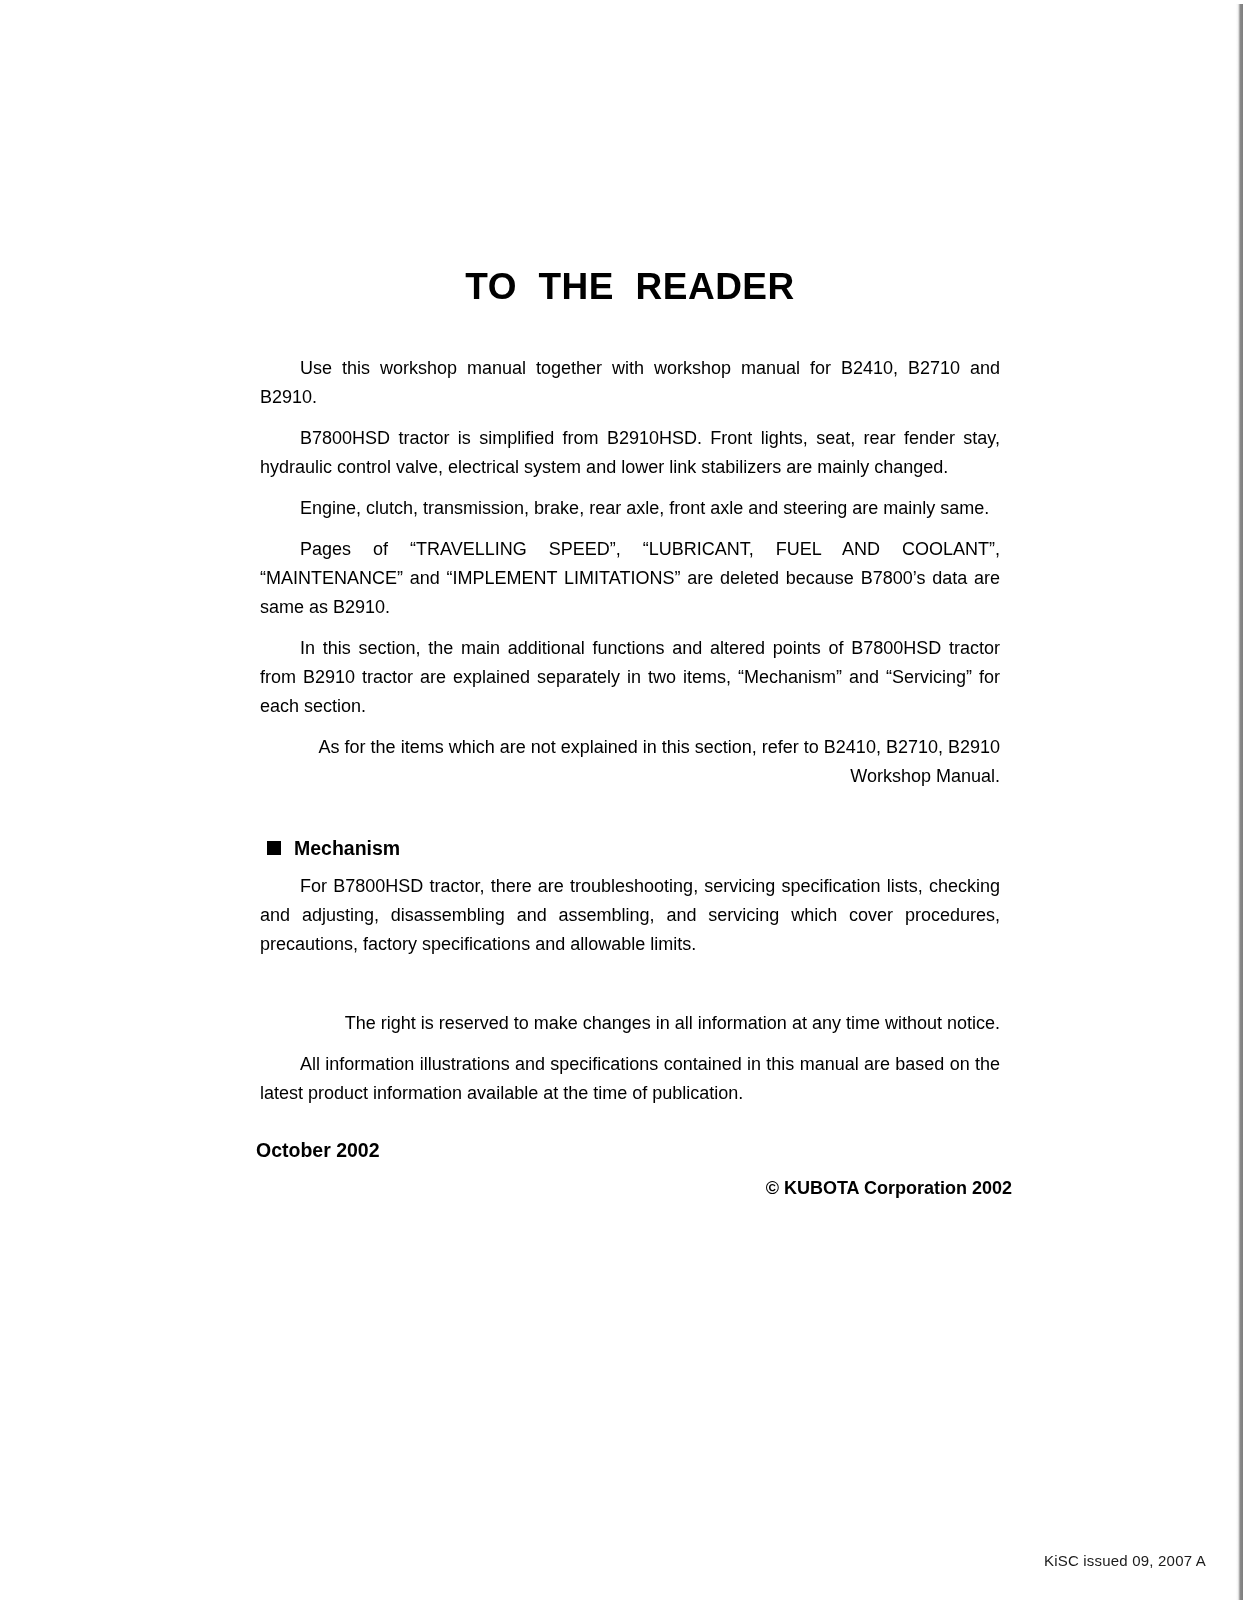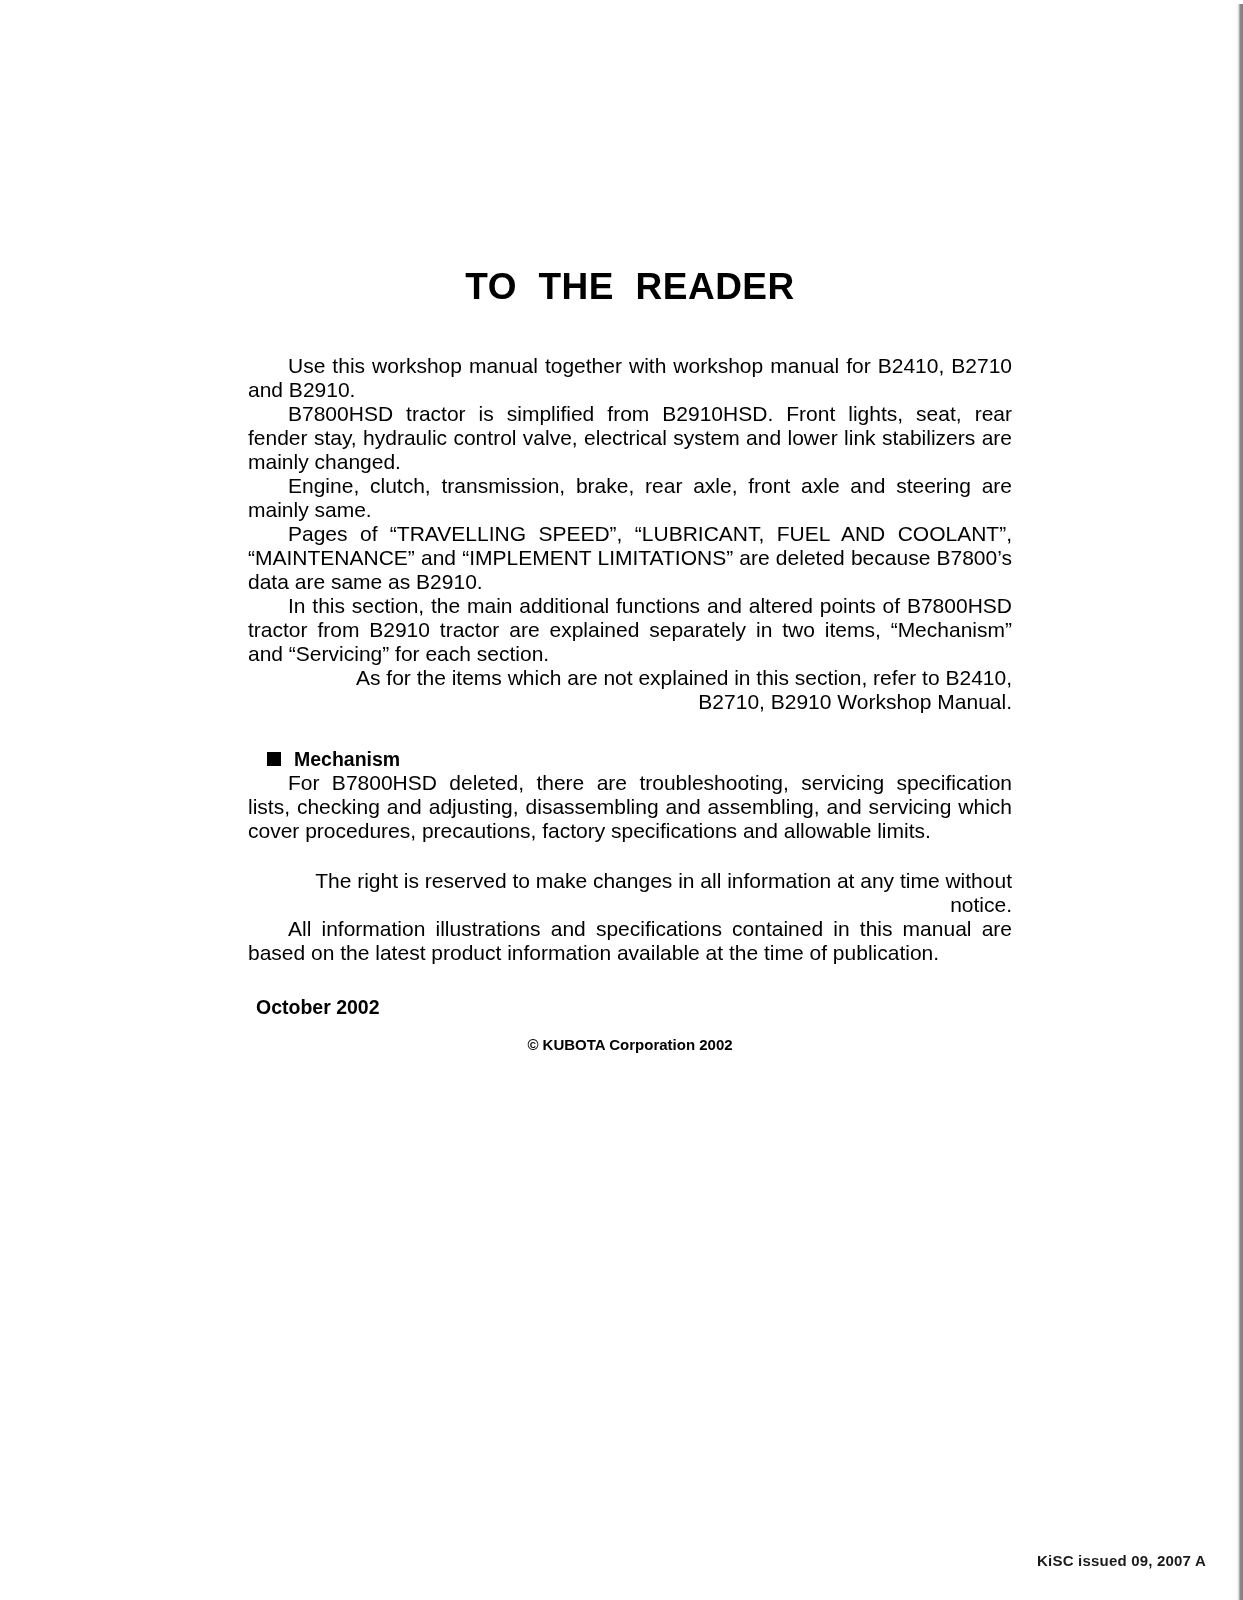--- a/index.html
+++ b/index.html
@@ -57,23 +57,23 @@
     margin: 0;
     padding-top: 262px;
     white-space: pre;
   }
 
   .body-block {
     margin-top: 46px;
   }
 
   p.para {
-    margin: 0;
-    font-size: 21px;
-    line-height: 24px;
+    margin: 12px;
+    font-size: 18px;
+    line-height: 29px;
     text-align: justify;
     text-indent: 40px;
     -webkit-hyphens: none;
     hyphens: none;
   }
 
   p.para.last-ragged {
     text-align: right;
   }
 
@@ -105,32 +105,32 @@
     margin-top: 30px;
     font-size: 19.5px;
     font-weight: bold;
     text-align: left;
     line-height: 24px;
   }
 
   .copyright-line {
     margin: 0;
     margin-top: 14px;
-    font-size: 15px;
+    font-size: 18px;
     font-weight: bold;
-    text-align: center;
+    text-align: right;
     line-height: 24px;
   }
 
   .footer {
     position: absolute;
     right: 37px;
     bottom: 35px;
     font-size: 15px;
-    font-weight: bold;
+    font-weight: normal;
     color: #1a1a1a;
     letter-spacing: 0.2px;
     white-space: nowrap;
   }
 </style>
 </head>
 <body>
 
 <div class="page">
 
@@ -150,21 +150,21 @@
       <p class="para last-ragged">As for the items which are not explained in this section, refer to B2410, B2710, B2910 Workshop Manual.</p>
     </div>
 
     <div class="gap-sm"></div>
 
     <div class="section-head">
       <span class="sq-bullet"></span>
       <span>Mechanism</span>
     </div>
 
-    <p class="para">For B7800HSD deleted, there are troubleshooting, servicing specification lists, checking and adjusting, disassembling and assembling, and servicing which cover procedures, precautions, factory specifications and allowable limits.</p>
+    <p class="para">For B7800HSD tractor, there are troubleshooting, servicing specification lists, checking and adjusting, disassembling and assembling, and servicing which cover procedures, precautions, factory specifications and allowable limits.</p>
 
     <div class="gap-md"></div>
 
     <p class="para last-ragged">The right is reserved to make changes in all information at any time without notice.</p>
     <p class="para">All information illustrations and specifications contained in this manual are based on the latest product information available at the time of publication.</p>
 
     <p class="date-line">October 2002</p>
     <p class="copyright-line">© KUBOTA Corporation 2002</p>
 
   </div>

